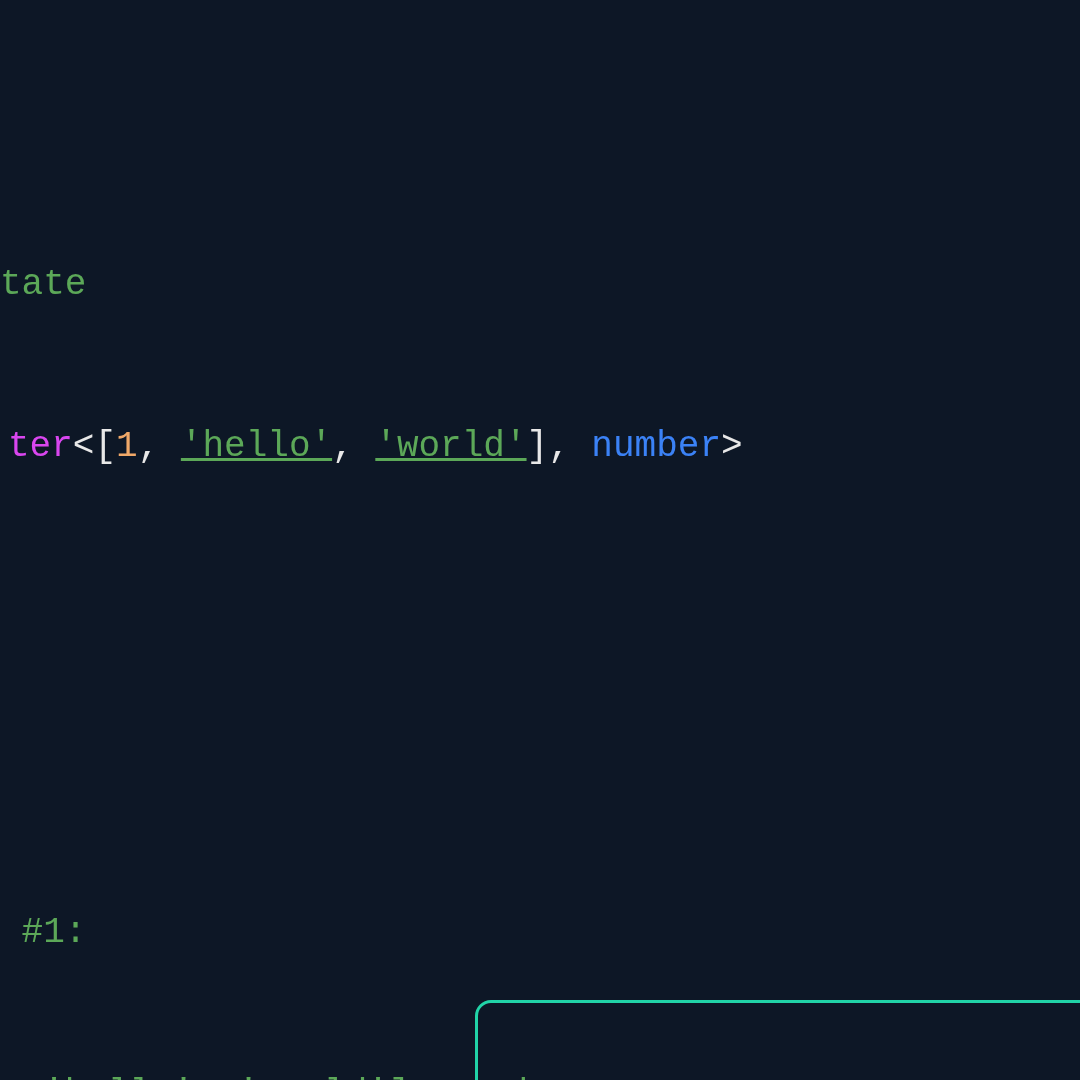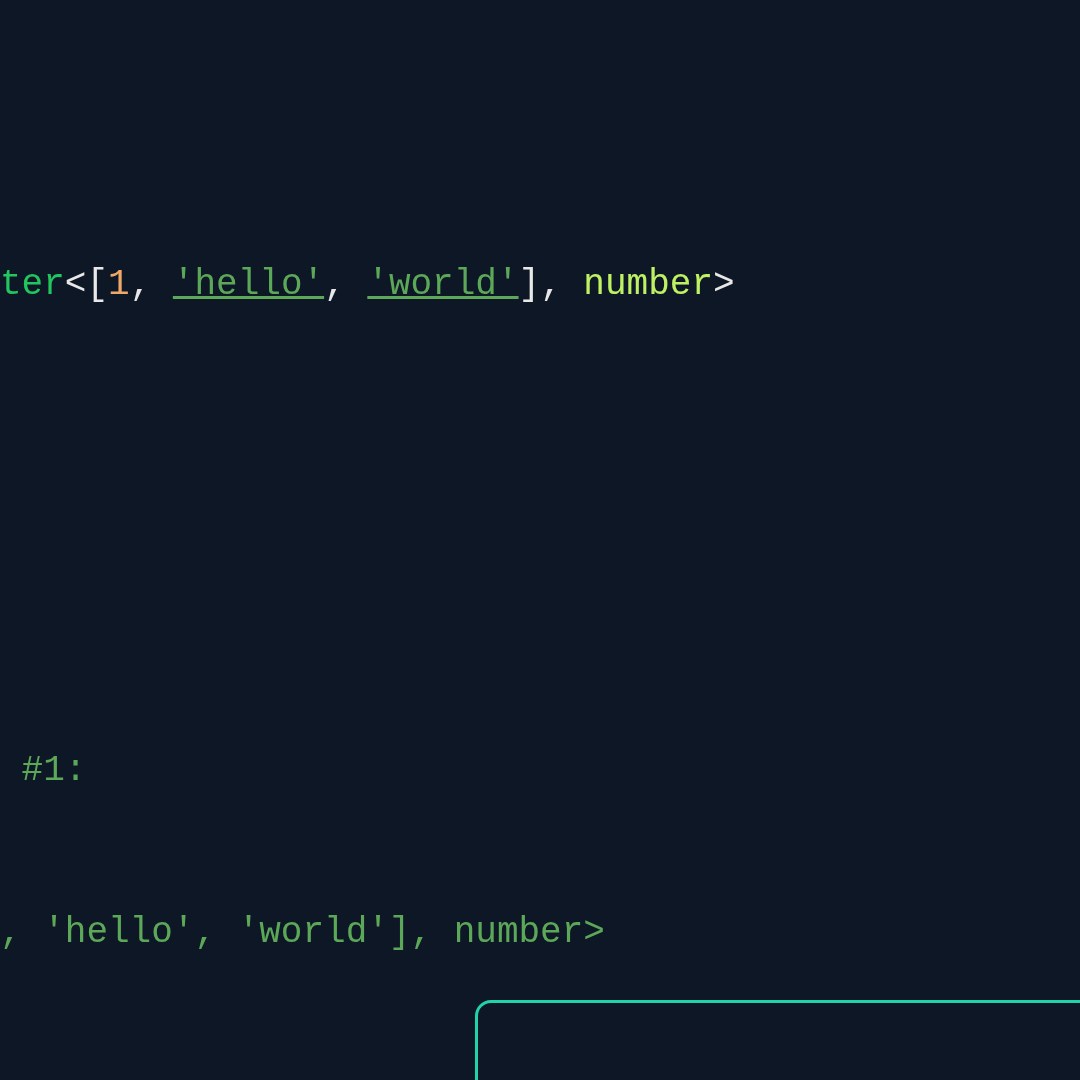--- a/index.html
+++ b/index.html
@@ -22,37 +22,38 @@
       position: absolute;
       left: 0;
       top: 150px;
       white-space: pre;
     }
     .line {
       display: block;
       white-space: pre;
     }
     .comment { color: #5ca858; }
-    .type-name { color: #22c55e; }
+    .type-name { color: #d946ef; padding-left: 8px; }
     .punct { color: #e8e8e8; }
     .number { color: #f0a868; }
     .string { color: #5ca858; text-decoration: underline; }
-    .keyword { color: #bef264; }
+    .keyword { color: #3b82f6; }
     
     .highlight-box {
       position: absolute;
       border: 3px solid #21d4a8;
       border-radius: 16px;
       background: transparent;
     }
   </style>
 </head>
 <body>
 
 <div class="code-container">
+  <div class="line"><span class="comment">tate</span></div>
   <div class="line"><span class="type-name">ter</span><span class="punct">&lt;[</span><span class="number">1</span><span class="punct">, </span><span class="string">'hello'</span><span class="punct">, </span><span class="string">'world'</span><span class="punct">], </span><span class="keyword">number</span><span class="punct">&gt;</span></div>
   <div class="line">&nbsp;</div>
   <div class="line">&nbsp;</div>
   <div class="line"><span class="comment"> #1:</span></div>
   <div class="line"><span class="comment">, 'hello', 'world'], number&gt;</span></div>
   
   
   
   
   

